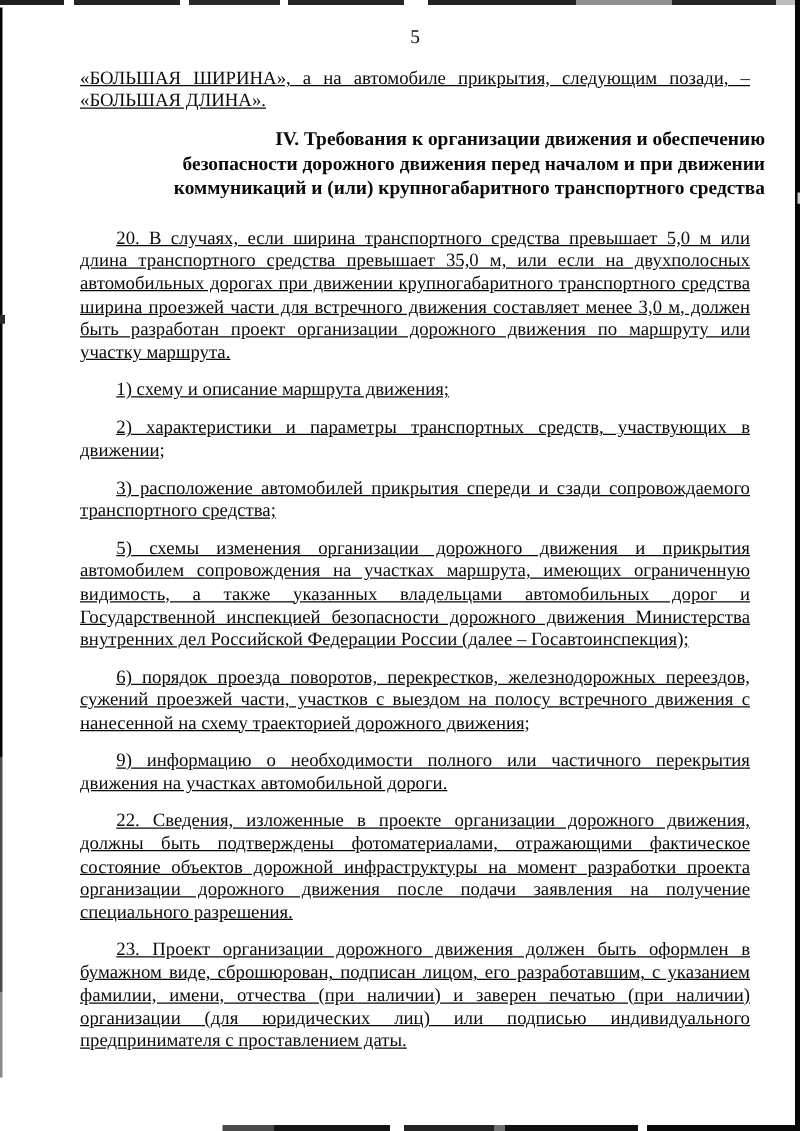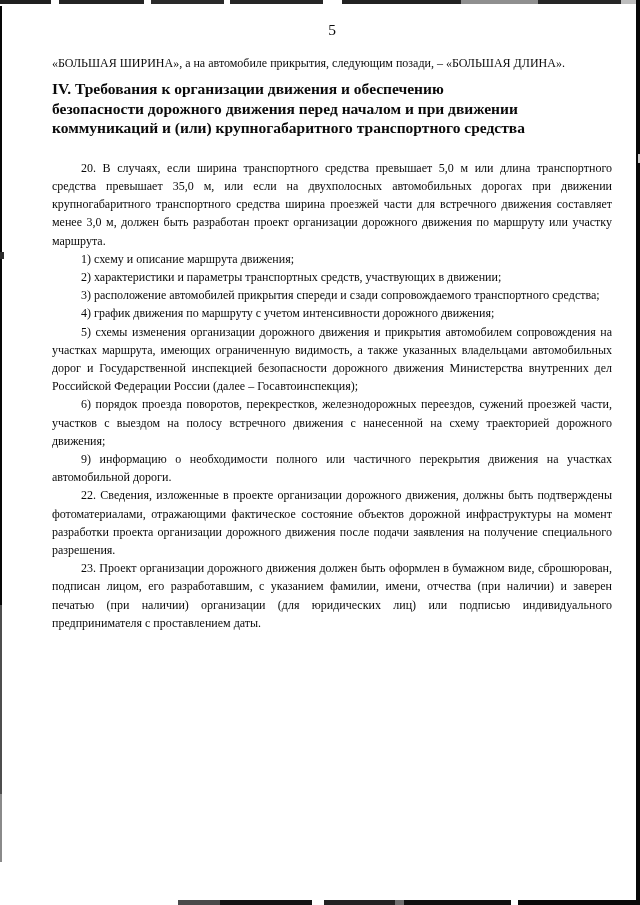--- a/index.html
+++ b/index.html
@@ -52,31 +52,32 @@
     left: 52px;
     width: 560px;
   }
   .page-number {
     text-align: center;
     font-size: 15.5px;
     line-height: 18px;
     margin-bottom: 15px;
   }
   .para {
-    margin: 0;
-    font-size: 12px;
+    margin: 12px;
+    font-size: 15px;
     line-height: 18.2px;
     text-align: justify;
     text-indent: 29px;
+    text-decoration: underline;
   }
   .para.no-indent { text-indent: 0; }
   .section-heading {
     margin: 7px 0 21px 0;
     font-weight: bold;
-    text-align: left;
+    text-align: right;
     font-size: 15.5px;
     line-height: 19.5px;
   }
 </style>
 </head>
 <body>
 
 <div class="page">
 
   <div class="edge-top"></div>
@@ -95,21 +96,20 @@
     <div class="section-heading">
       <div>IV. Требования к организации движения и обеспечению</div>
       <div>безопасности дорожного движения перед началом и при движении</div>
       <div>коммуникаций и (или) крупногабаритного транспортного средства</div>
     </div>
 
     <p class="para">20. В случаях, если ширина транспортного средства превышает 5,0 м или длина транспортного средства превышает 35,0 м, или если на двухполосных автомобильных дорогах при движении крупногабаритного транспортного средства ширина проезжей части для встречного движения составляет менее 3,0 м, должен быть разработан проект организации дорожного движения по маршруту или участку маршрута.</p>
     <p class="para">1) схему и описание маршрута движения;</p>
     <p class="para">2) характеристики и параметры транспортных средств, участвующих в движении;</p>
     <p class="para">3) расположение автомобилей прикрытия спереди и сзади сопровождаемого транспортного средства;</p>
-    <p class="para">4) график движения по маршруту с учетом интенсивности дорожного движения;</p>
     <p class="para">5) схемы изменения организации дорожного движения и прикрытия автомобилем сопровождения на участках маршрута, имеющих ограниченную видимость, а также указанных владельцами автомобильных дорог и Государственной инспекцией безопасности дорожного движения Министерства внутренних дел Российской Федерации России (далее – Госавтоинспекция);</p>
     <p class="para">6) порядок проезда поворотов, перекрестков, железнодорожных переездов, сужений проезжей части, участков с выездом на полосу встречного движения с нанесенной на схему траекторией дорожного движения;</p>
     <p class="para">9) информацию о необходимости полного или частичного перекрытия движения на участках автомобильной дороги.</p>
     <p class="para">22. Сведения, изложенные в проекте организации дорожного движения, должны быть подтверждены фотоматериалами, отражающими фактическое состояние объектов дорожной инфраструктуры на момент разработки проекта организации дорожного движения после подачи заявления на получение специального разрешения.</p>
     <p class="para">23. Проект организации дорожного движения должен быть оформлен в бумажном виде, сброшюрован, подписан лицом, его разработавшим, с указанием фамилии, имени, отчества (при наличии) и заверен печатью (при наличии) организации (для юридических лиц) или подписью индивидуального предпринимателя с проставлением даты.</p>
 
   </div>
 </div>
 
 </body></html>

